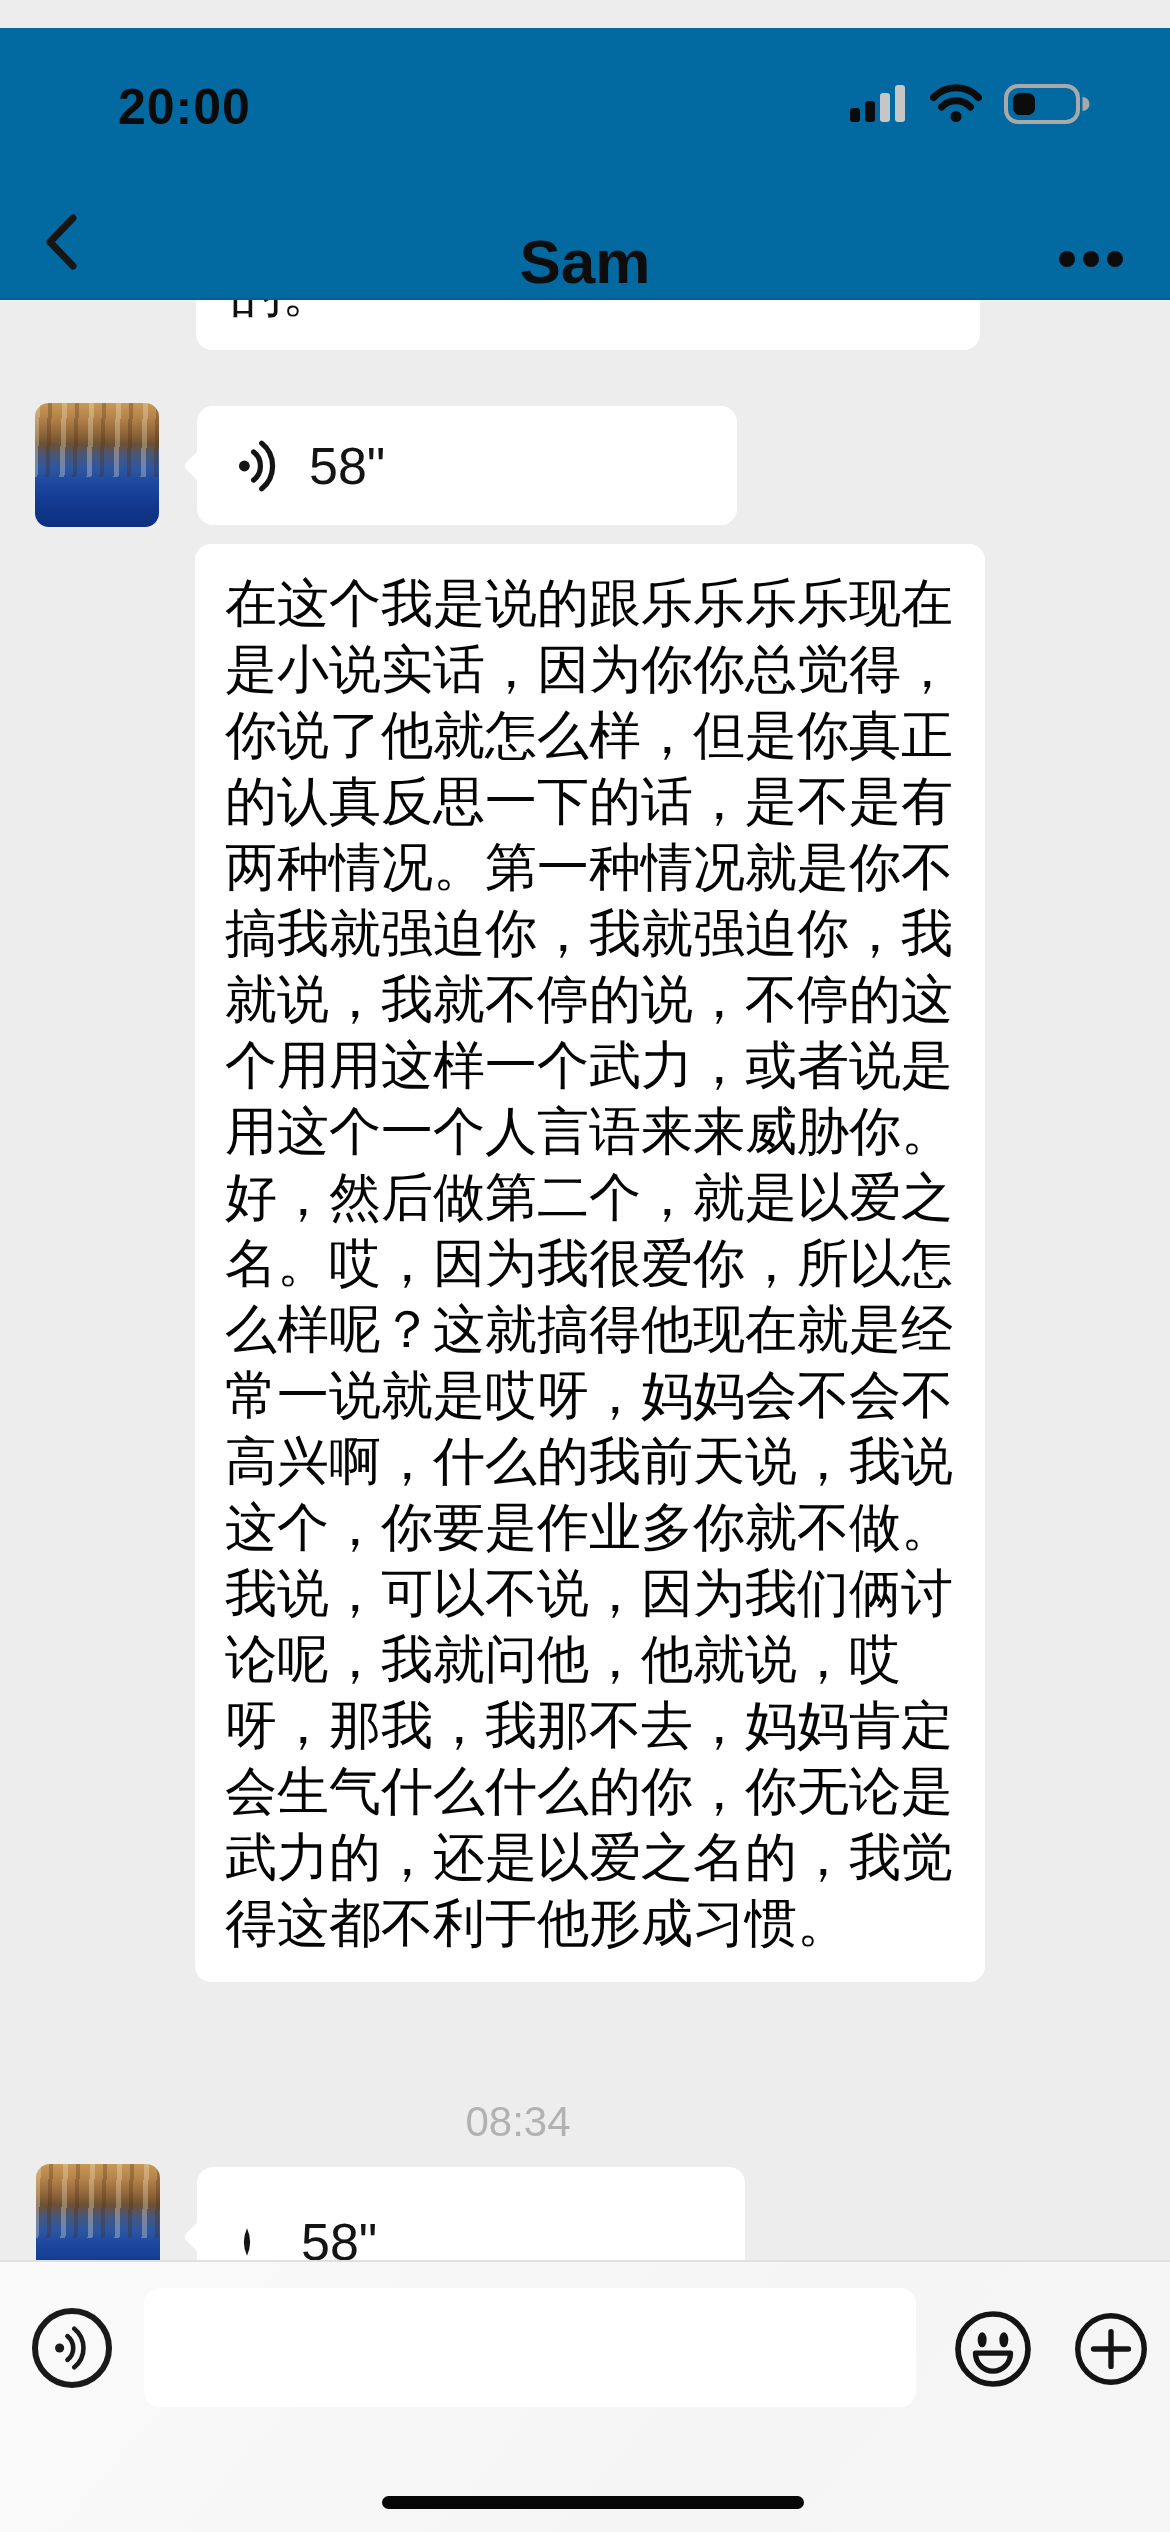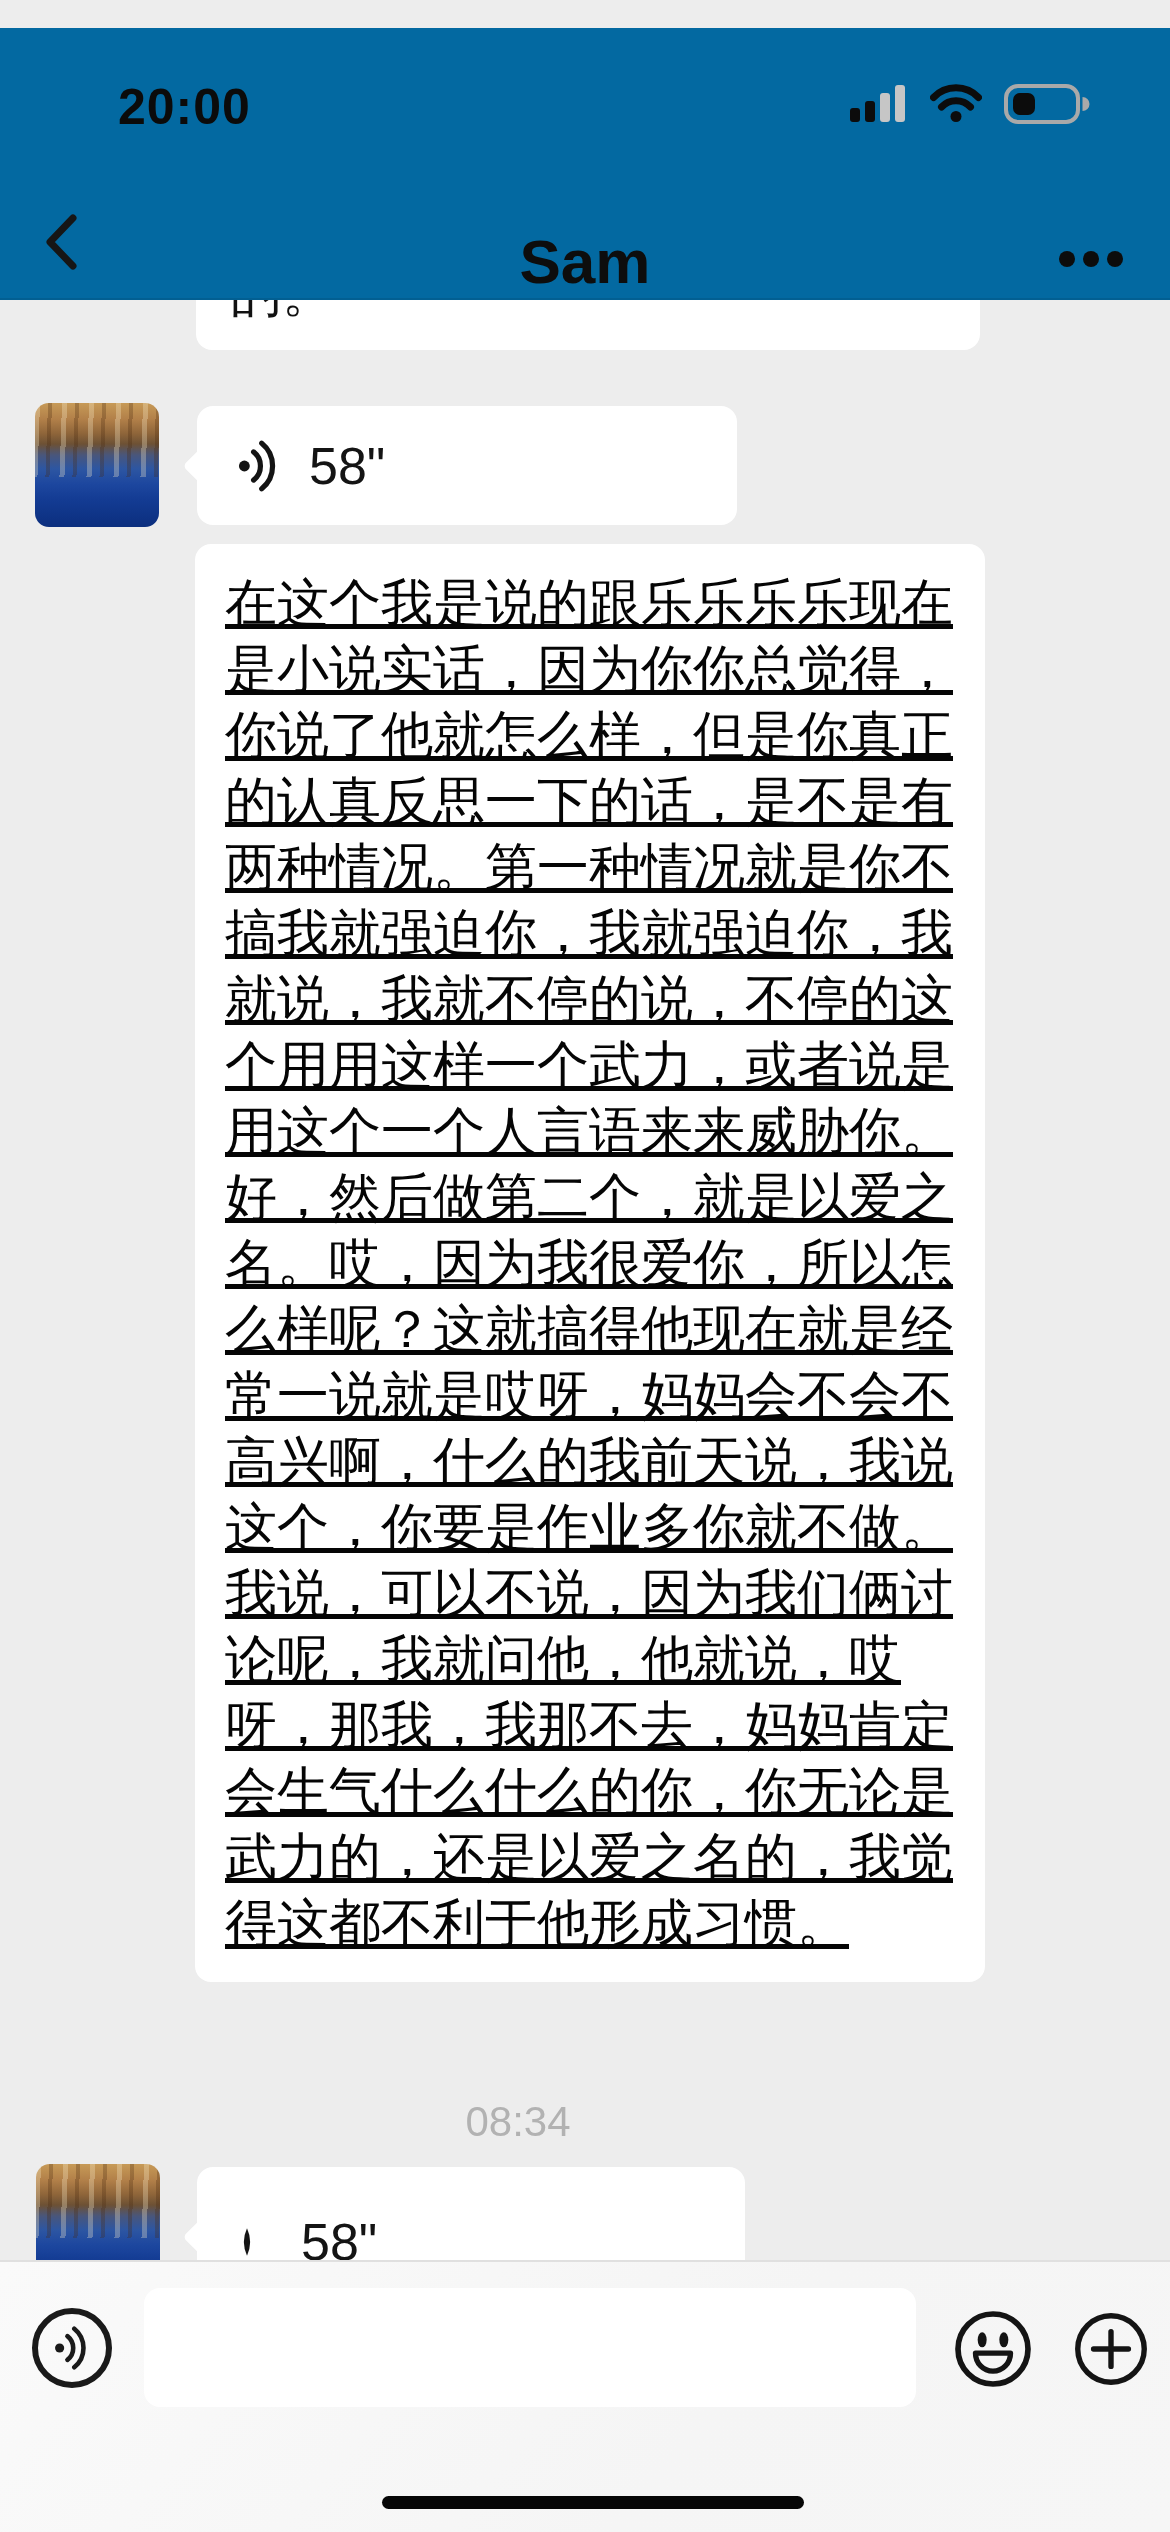--- a/index.html
+++ b/index.html
@@ -58,21 +58,21 @@
   .avatar-2{left:36px;top:2164px;z-index:2;}
   .voice-bubble-1{
     left:197px;top:406px;width:540px;height:119px;z-index:1;
     display:flex;align-items:center;padding:0 0 0 40px;
   }
   .voice-bubble-1 .tail{top:47px;}
   .voice-duration{font-size:52px;color:#141414;margin-left:26px;}
   .vb1-duration{margin-left:28px;}
   .transcript-bubble{
     left:195px;top:544px;width:790px;z-index:1;
-    padding:26px 30px;color:#050505;text-decoration:underline;
+    padding:26px 30px;color:#050505;
   }
   .timestamp{
     position:absolute;left:0;top:2098px;width:1036px;text-align:center;
     font-size:42px;color:#b2b2b2;z-index:1;
   }
   .voice-bubble-2{
     left:197px;top:2167px;width:548px;height:150px;z-index:1;
     display:flex;align-items:center;padding:0 0 0 42px;
   }
   .voice-bubble-2 .tail{top:57px;}

